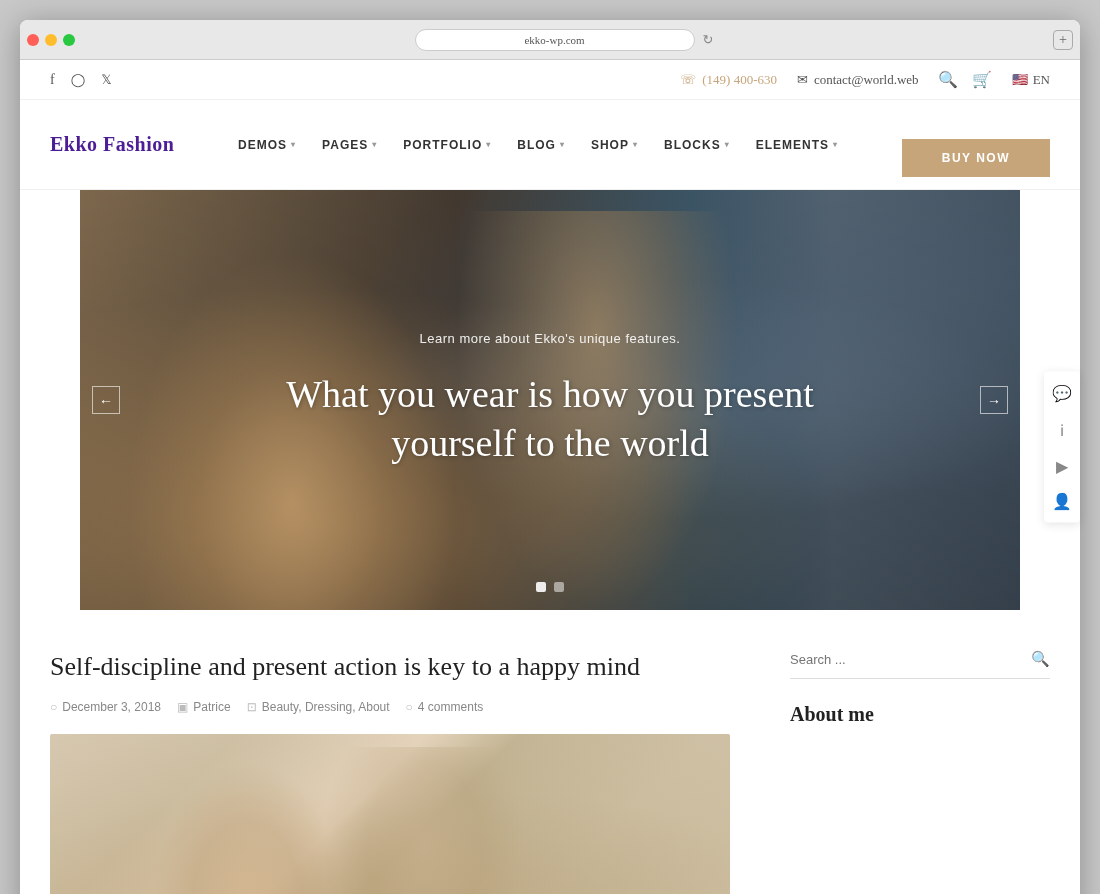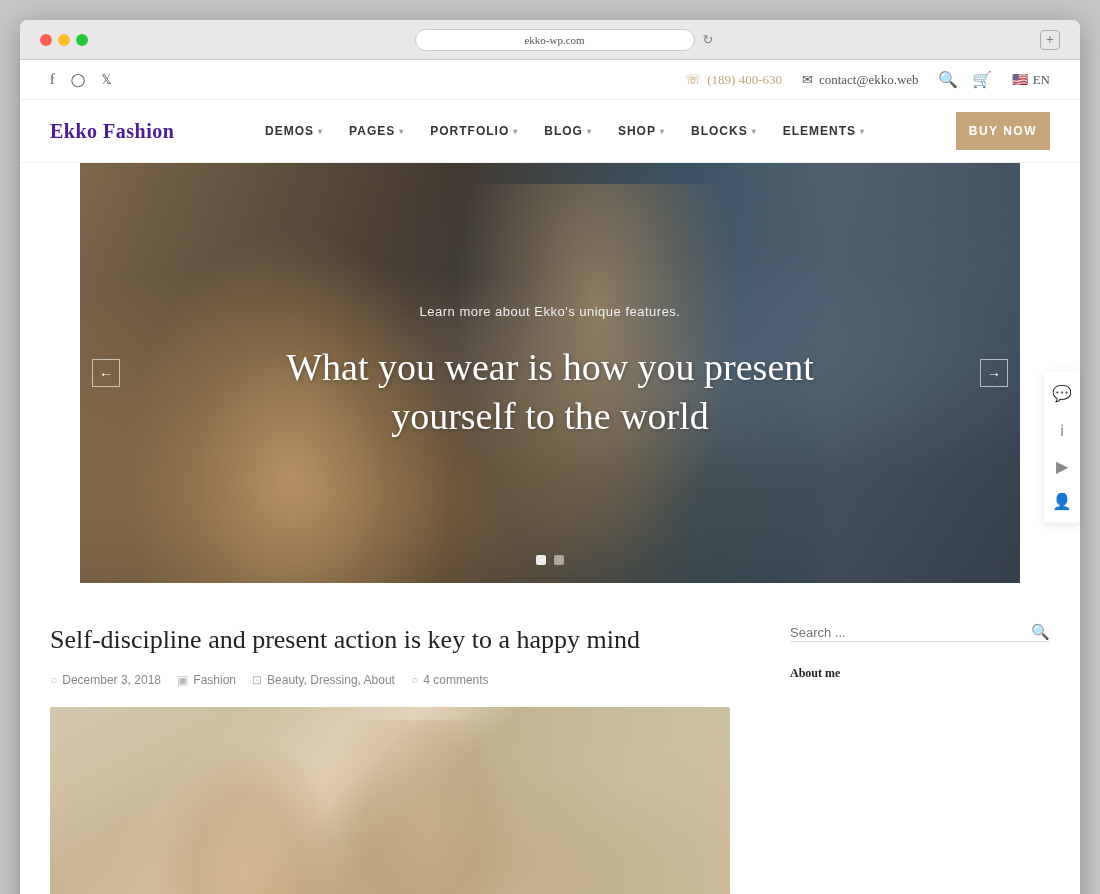--- a/index.html
+++ b/index.html
@@ -20,21 +20,21 @@
       box-shadow: 0 4px 30px rgba(0,0,0,0.3);
       overflow: hidden;
     }
 
     
     .browser-chrome {
       background: #e8e8e8;
       height: 40px;
       display: flex;
       align-items: center;
-      padding: 0 20px;
+      padding: 0 7px;
       gap: 8px;
       border-bottom: 1px solid #ccc;
     }
     .browser-dots {
       display: flex;
       gap: 6px;
     }
     .dot {
       width: 12px;
       height: 12px;
@@ -171,28 +171,29 @@
       gap: 4px;
       text-align: center;
     }
     .nav-item .chevron {
       font-size: 8px;
       color: #999;
     }
     .buy-now-btn {
       background: #c7a57a;
       color: #fff;
-      padding: 12px 13px;
+      padding: 12px 40px;
       border: none;
       cursor: pointer;
       font-size: 12px;
       font-weight: 700;
       letter-spacing: 1.5px;
       text-transform: uppercase;
       font-family: Arial, sans-serif;
+      margin-top: 27px;
     }
 
     
     .hero-section {
       position: relative;
       width: 100%;
       height: 420px;
       overflow: hidden;
       margin: 0 30px;
       width: calc(100% - 60px);
@@ -385,40 +386,41 @@
         radial-gradient(ellipse at 35% 70%, rgba(200,170,130,0.5) 0%, transparent 50%),
         radial-gradient(ellipse at 65% 60%, rgba(180,160,120,0.4) 0%, transparent 45%),
         linear-gradient(to bottom, rgba(220,210,195,0.3) 0%, rgba(180,160,130,0.2) 100%);
     }
 
     
     .search-box {
       display: flex;
       align-items: center;
       border-bottom: 1px solid #ddd;
+      padding-bottom: 10px;
       margin-bottom: 24px;
     }
     .search-input {
       flex: 1;
       border: none;
       outline: none;
       font-size: 13px;
       color: #aaa;
       font-family: Arial, sans-serif;
     }
     .search-btn {
       background: none;
       border: none;
       cursor: pointer;
       font-size: 15px;
       color: #888;
     }
 
     .sidebar-section-title {
-      font-size: 12px;
+      font-size: 20px;
       font-family: 'Georgia', serif;
       font-weight: 600;
       color: #222;
       margin-bottom: 16px;
     }
 
     
     .floating-sidebar {
       position: fixed;
       right: 20px;
@@ -463,25 +465,25 @@
 
     <div class="top-bar">
       <div class="social-icons">
         <span class="social-icon">f</span>
         <span class="social-icon" style="font-size:13px;">◯</span>
         <span class="social-icon" style="font-family:Arial;font-size:13px;">𝕏</span>
       </div>
       <div class="top-bar-right">
         <div class="phone-info">
           <span style="font-size:13px;color:#c7a57a;">☏</span>
-          <span>(189) 400-630</span>
+          <span>(149) 400-630</span>
         </div>
         <div class="email-info">
           <span style="font-size:13px;">✉</span>
-          <span>contact@ekko.web</span>
+          <span>contact@world.web</span>
         </div>
         <div class="top-bar-icons">
           <span class="top-bar-icon">🔍</span>
           <span class="top-bar-icon">🛒</span>
         </div>
         <div class="lang-selector">
           <span>🇺🇸</span>
           <span>EN</span>
         </div>
       </div>
@@ -550,21 +552,21 @@
       <div class="content-left">
         <h2 class="blog-post-title">Self-discipline and present action is key to a happy mind</h2>
 
         <div class="post-meta">
           <div class="meta-item">
             <span class="meta-icon">○</span>
             <span>December 3, 2018</span>
           </div>
           <div class="meta-item">
             <span class="meta-icon">▣</span>
-            <span>Fashion</span>
+            <span>Patrice</span>
           </div>
           <div class="meta-item">
             <span class="meta-icon">⊡</span>
             <span>Beauty, Dressing, About</span>
           </div>
           <div class="meta-item">
             <span class="meta-icon">○</span>
             <span>4 comments</span>
           </div>
         </div>

